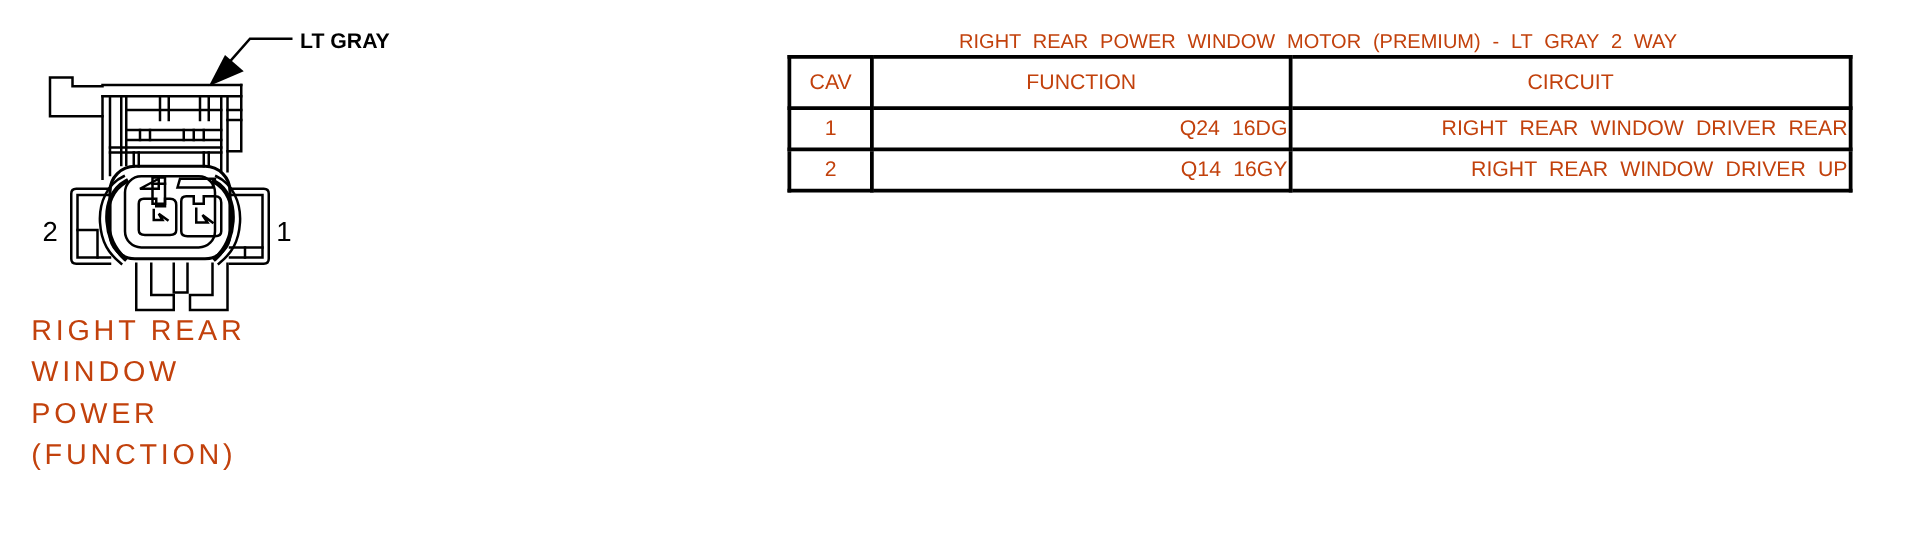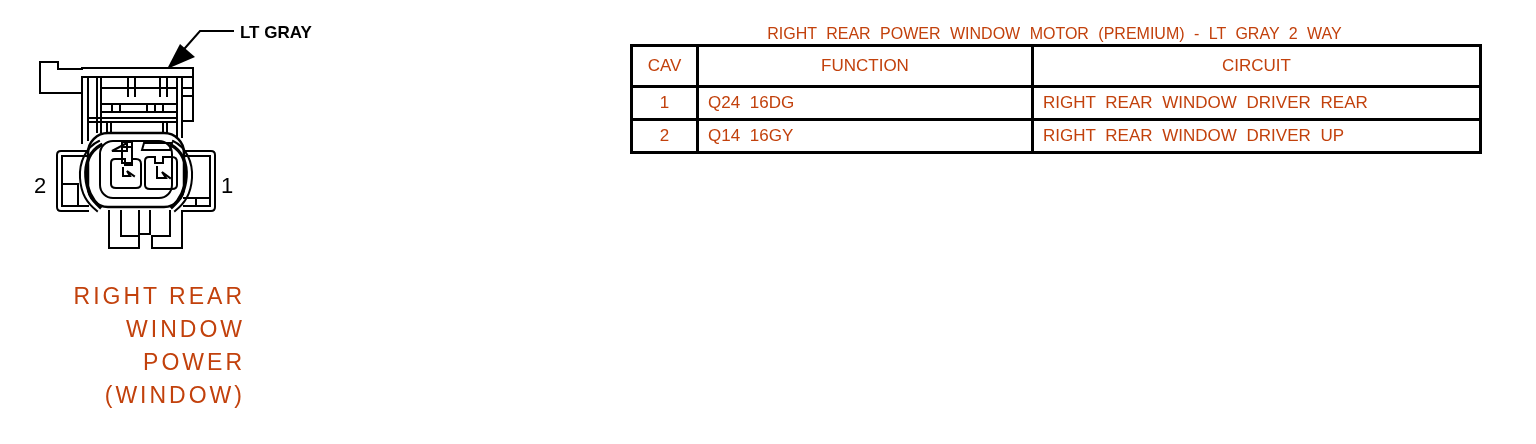--- a/index.html
+++ b/index.html
@@ -4,42 +4,42 @@
 <style>
   html,body { margin:0; padding:0; background:#fff; }
   .page {
     position:relative; width:1536px; height:444px;
     background:#fff; overflow:hidden;
     font-family:"Liberation Sans", sans-serif; color:#c2410c;
   }
   
   .figure-svg { position:absolute; left:0; top:0; }
   .caption {
-    position:absolute; left:25px; top:280px; width:220px;
-    text-align:right; font-size:23px; line-height:33px;
+    position:absolute; left:25px; top:248px; width:220px;
+    text-align:left; font-size:23px; line-height:33px;
     letter-spacing:3px; font-weight:400;
   }
   
   .table-title {
     position:absolute; left:630px; top:25px; width:849px;
     text-align:center; font-size:16px; word-spacing:5px;
     white-space:nowrap;
   }
   .table-wrap { position:absolute; left:630px; top:44px; width:1006px; }
   table.pinout {
     border-collapse:collapse; table-layout:fixed; width:849px;
   }
   table.pinout th, table.pinout td {
     border:3px solid #000; font-size:17px; font-weight:400;
     word-spacing:5px; white-space:nowrap; overflow:hidden;
   }
   table.pinout th { height:36px; text-align:center; }
   table.pinout td { height:28px; }
   td.c-cav { text-align:center; }
-  td.c-circuit, td.c-function { text-align:left; padding-left:9px; }
+  td.c-circuit, td.c-function { text-align:right; padding-left:9px; }
   .svg-label { font-family:"Liberation Sans", sans-serif; }
 </style>
 </head>
 <body>
 
 <div class="page">
 
   <svg class="figure-svg" width="320" height="260" viewBox="0 0 320 260">
     <g stroke="#000" fill="none" stroke-width="2" stroke-linecap="square">
 
@@ -112,21 +112,21 @@
     <polygon points="167,69 180,44 195,57" fill="#000"></polygon>
     <text class="svg-label" x="240" y="38" font-size="17" font-weight="bold" fill="#000">LT GRAY</text>
     <text class="svg-label" x="34" y="193" font-size="22" fill="#000">2</text>
     <text class="svg-label" x="221" y="193" font-size="22" fill="#000">1</text>
   </svg>
 
   <div class="caption">
     <div>RIGHT REAR</div>
     <div>WINDOW</div>
     <div>POWER</div>
-    <div>(WINDOW)</div>
+    <div>(FUNCTION)</div>
   </div>
 
   <div class="table-title">RIGHT REAR POWER WINDOW MOTOR (PREMIUM) - LT GRAY 2 WAY</div>
 
   <div class="table-wrap">
     <table class="pinout">
       <colgroup>
           <col style="width:66px">
           <col style="width:335px">
           <col style="width:448px">

